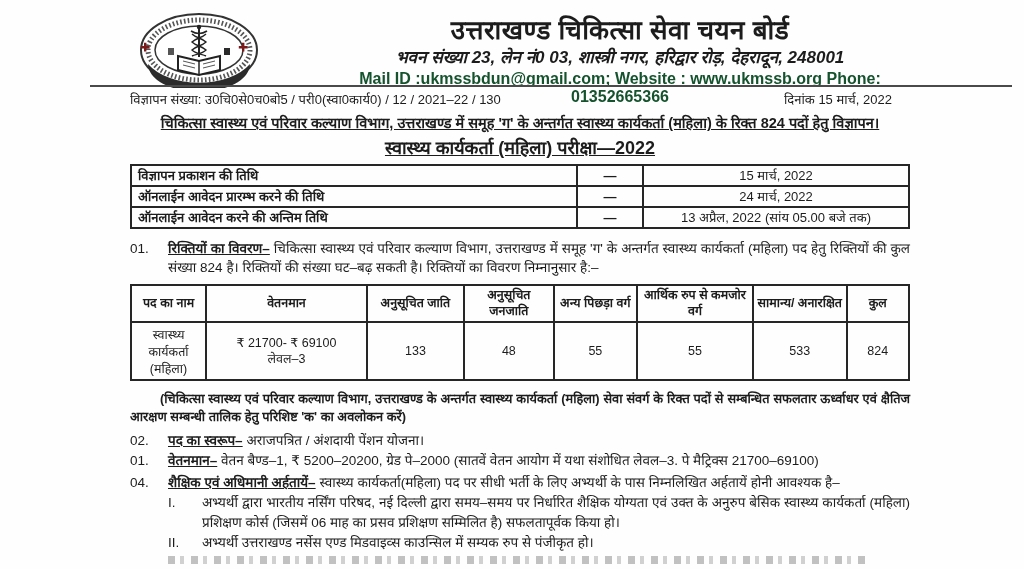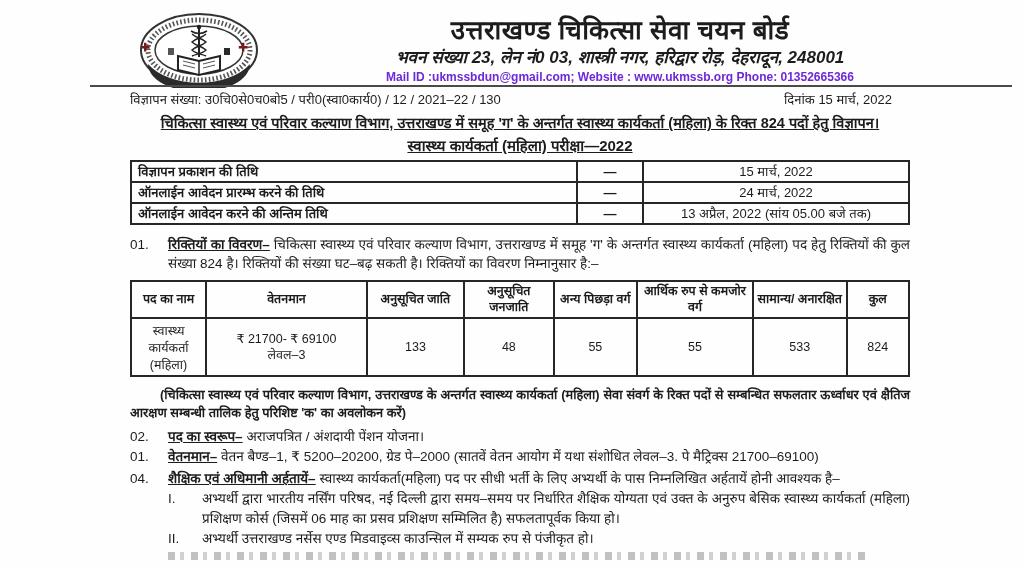--- a/index.html
+++ b/index.html
@@ -7,29 +7,29 @@
     position:relative; width:1024px; height:569px; overflow:hidden;
     background:#fefefe; color:#1c1c1c;
     font-family:"Liberation Sans","DejaVu Sans",sans-serif;
   }
   
   .header{position:absolute; left:0; top:0; width:1024px; height:86px;}
   .logo{position:absolute; left:138px; top:12px; width:122px; height:76px;}
   .head-text{position:absolute; left:358px; top:16px; width:524px; text-align:center;}
   .org-name{font-size:26px; font-weight:700; line-height:1.1; letter-spacing:.5px;}
   .org-address{font-size:17px; font-weight:700; font-style:italic;}
-  .org-contact{font-size:12px; font-weight:700; color:#6d28d9; margin-top:2px;}
+  .org-contact{font-size:16px; font-weight:700; color:#14532d; margin-top:2px;}
   .header-rule{position:absolute; left:90px; top:85px; width:922px; border-top:2px solid #4a4a4a;}
   
   .doc{position:absolute; left:130px; top:0; width:780px;}
   .ref-line{margin-top:90px; display:flex; justify-content:space-between; font-size:13px;}
   .ref-date{padding-right:18px;}
   .title1{margin-top:5px; text-align:center; font-size:14.5px; font-weight:700; line-height:1.5;}
   .title1 span, .title2 span{text-decoration:underline;}
-  .title2{margin-top:0px; text-align:center; font-size:15px; font-weight:700;}
+  .title2{margin-top:0px; text-align:center; font-size:18px; font-weight:700;}
   
   table{border-collapse:collapse;}
   .dates-table{margin-top:5px; width:100%; border:2px solid #262626; font-size:13px;}
   .dates-table td{border:2px solid #262626; padding:0 6px; height:19px;margin-left:41px;}
   .dt-label{font-weight:700; width:432px;}
   .dt-dash{width:52px; text-align:center; font-weight:700;}
   .dt-value{text-align:center;}
   
   .sec{display:flex; font-size:13.5px; line-height:1.42;}
   .sec-num{flex:none; width:38px; font-weight:400;}

